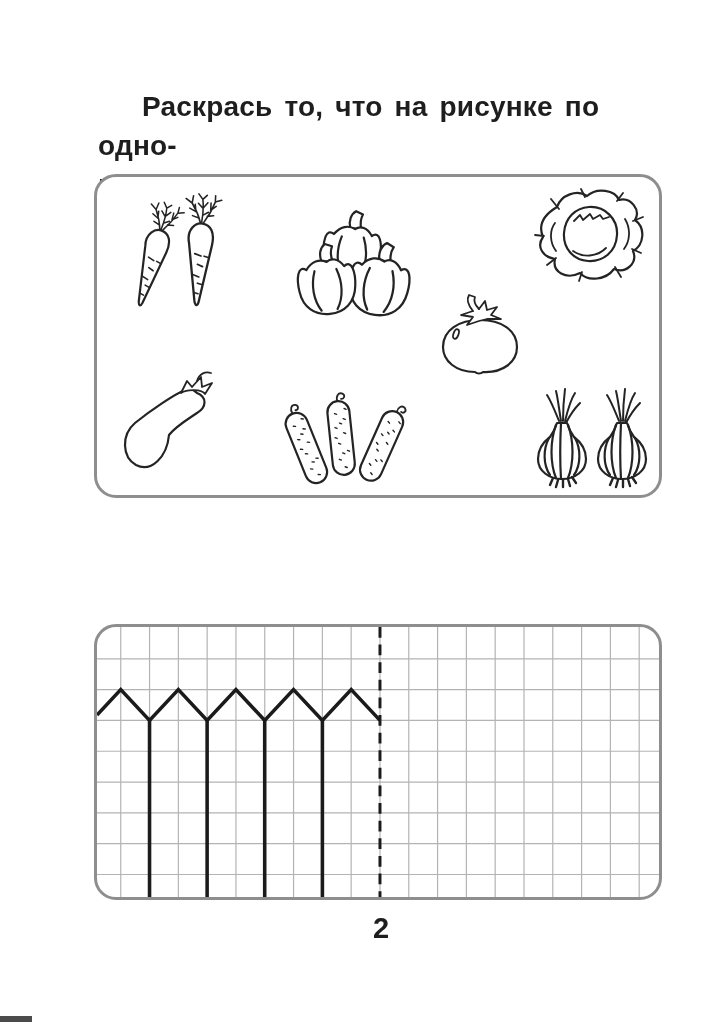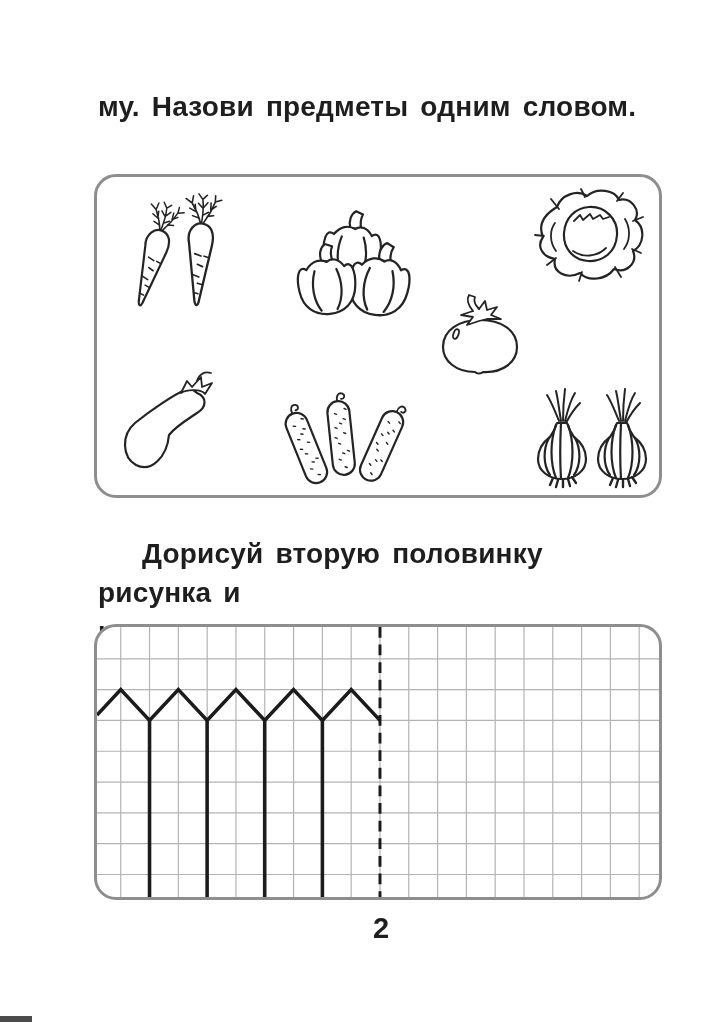--- a/index.html
+++ b/index.html
@@ -20,20 +20,21 @@
   #page-num{position:absolute;left:98px;width:566px;top:912px;text-align:center;
             font-size:29px;font-weight:600;}
   #scan-bar{position:absolute;left:0;top:1016px;width:32px;height:6px;background:#4b4b4b;}
 </style>
 </head>
 <body>
 
 <div id="page">
 
   <div class="para" id="task1-text">
+    <div class="ln1">Раскрась то, что на рисунке по одно-</div>
     <div class="ln2">му. Назови предметы одним словом.</div>
   </div>
 
   <div class="frame" id="veg-box">
 
     <svg class="veg" style="left:28px;top:16px" width="104" height="142" viewBox="0 0 104 142">
       <defs>
         <g id="carrot">
           <path fill="#fff" d="M-11,8 C-14,-4 -6,-12 1,-11 C9,-10 13,-3 11,9 L1,64 C0,68 -2,68 -3,63 Z"></path>
           <path stroke-width="1.6" d="M-5,18 l6,2 M-2,28 l5,2 M-6,38 l6,2 M-1,46 l4,1 M-4,55 l4,1 M4,20 l4,1"></path>
@@ -93,24 +94,20 @@
       <use href="#cuke" transform="translate(60,54) rotate(-6)"></use>
       <use href="#cuke" transform="translate(101,62) rotate(24)"></use>
     </svg>
 
     <svg class="veg" style="left:436px;top:206px" width="118" height="106" viewBox="0 0 118 106">
       <use href="#onion" transform="translate(29,66)"></use>
       <use href="#onion" transform="translate(89,66)"></use>
     </svg>
   </div>
 
-  <div class="para" id="task2-text">
-    <div class="ln1">Дорисуй вторую половинку рисунка и</div>
-    <div class="ln2">раскрась его.</div>
-  </div>
 
   <div class="frame" id="pattern-box">
     <svg id="pattern-svg" preserveAspectRatio="none" viewBox="0 0 568 276">
         <line x1="24" y1="0" x2="24" y2="276" stroke="#b3b3b3" stroke-width="1.2"></line>
         <line x1="53.11" y1="0" x2="53.11" y2="276" stroke="#b3b3b3" stroke-width="1.2"></line>
         <line x1="82.22" y1="0" x2="82.22" y2="276" stroke="#b3b3b3" stroke-width="1.2"></line>
         <line x1="111.33" y1="0" x2="111.33" y2="276" stroke="#b3b3b3" stroke-width="1.2"></line>
         <line x1="140.44" y1="0" x2="140.44" y2="276" stroke="#b3b3b3" stroke-width="1.2"></line>
         <line x1="169.55" y1="0" x2="169.55" y2="276" stroke="#b3b3b3" stroke-width="1.2"></line>
         <line x1="198.66000000000003" y1="0" x2="198.66000000000003" y2="276" stroke="#b3b3b3" stroke-width="1.2"></line>

